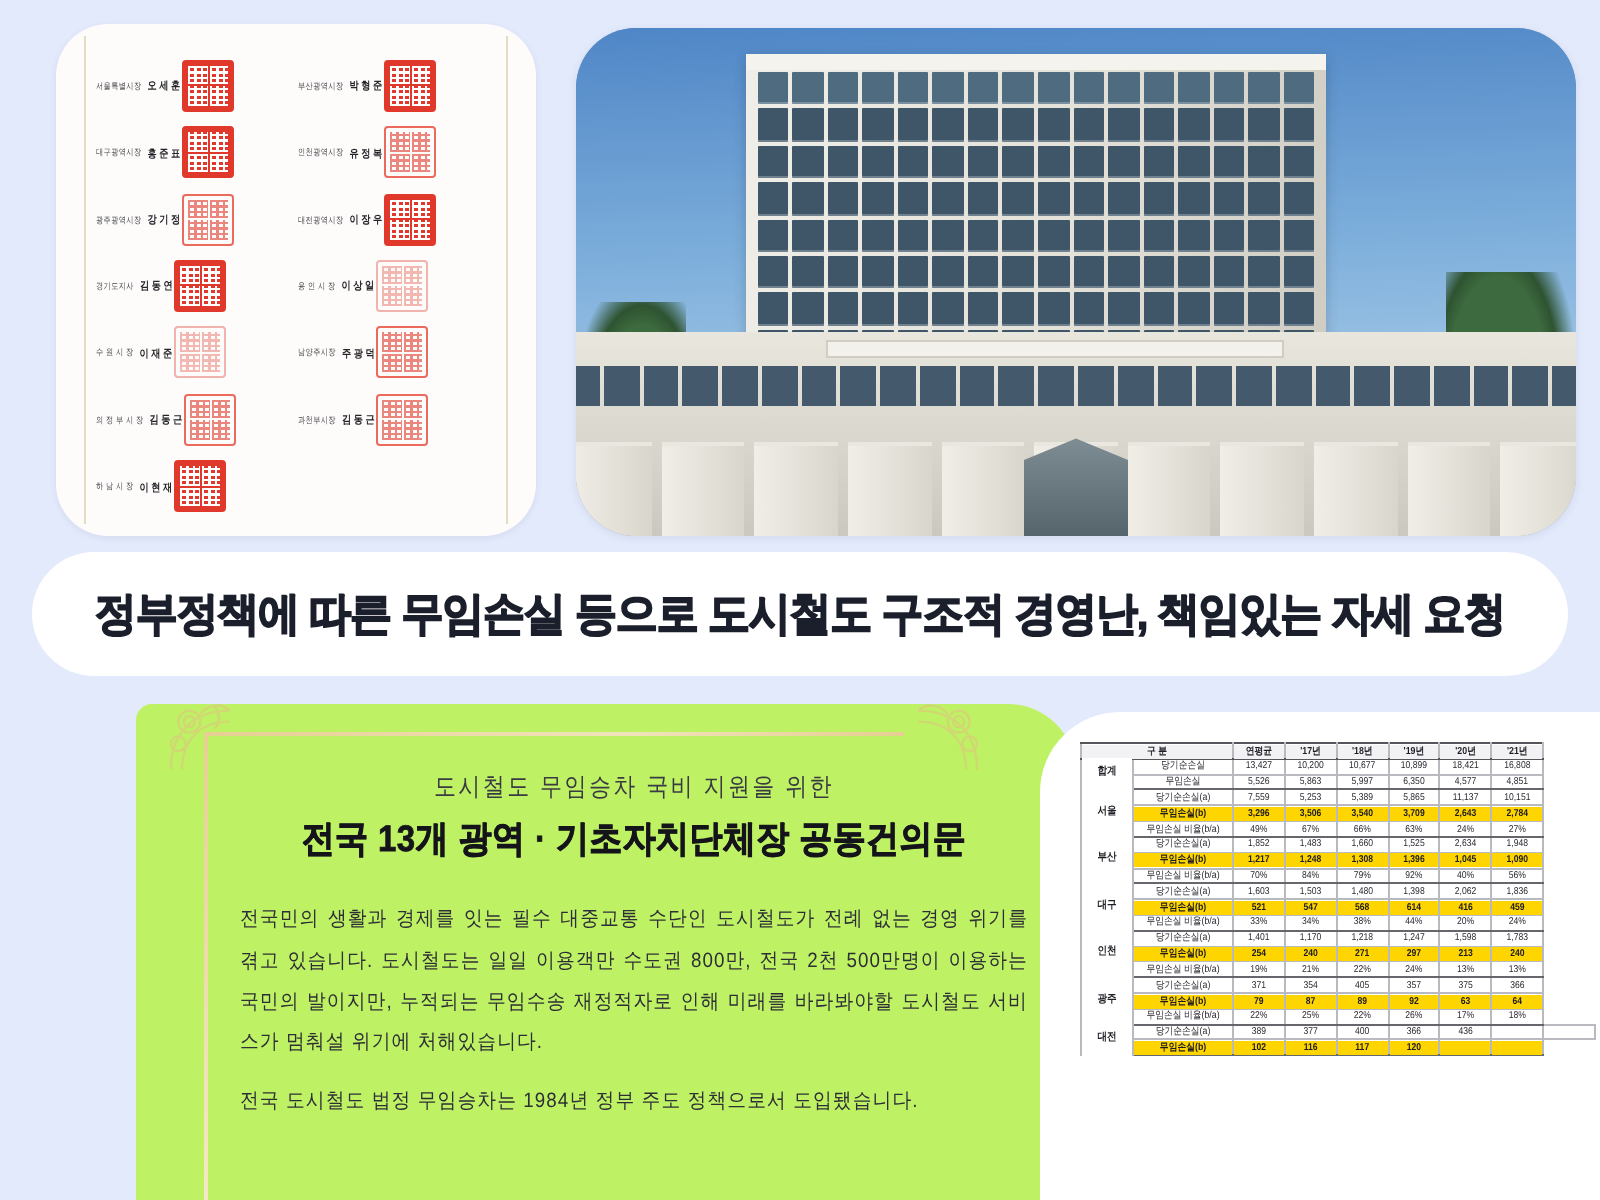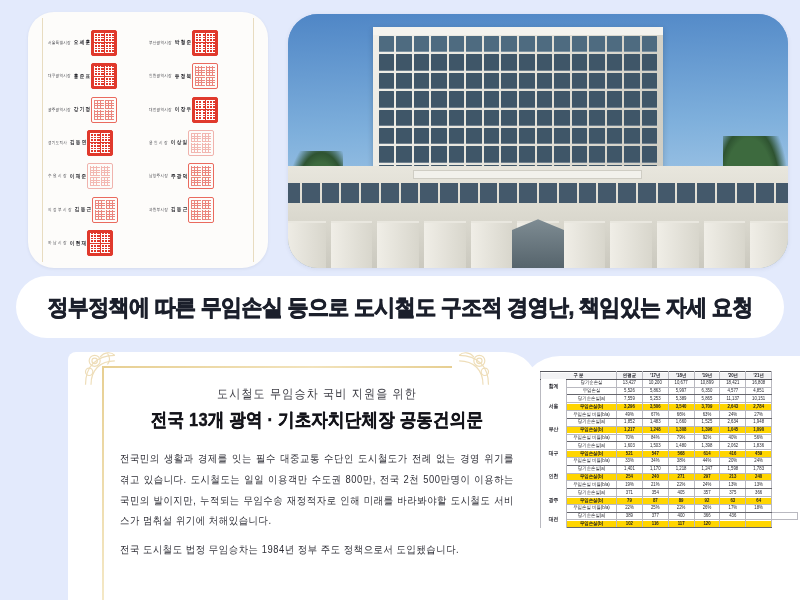--- a/index.html
+++ b/index.html
@@ -177,21 +177,21 @@
     letter-spacing: -.6px;
     white-space: nowrap;
     transform: scaleY(1.08);
     -webkit-text-stroke: .7px #1b1f2b;
   }
 
   
   #petition {
     position: absolute; left: 68px; top: 352px;
     width: 470px; height: 248px;
-    background: #ffffff;
+    background: #bef264;
     border-top-right-radius: 34px;
     border-top-left-radius: 8px;
     overflow: hidden;
   }
   #petition .gold-top {
     position: absolute; left: 34px; right: 86px; top: 14px; height: 2px;
     background: linear-gradient(90deg, #e7cf92, #f2e3bc 60%, #e7cf92);
   }
   #petition .gold-left {
     position: absolute; left: 34px; top: 14px; bottom: 0; width: 2px;

